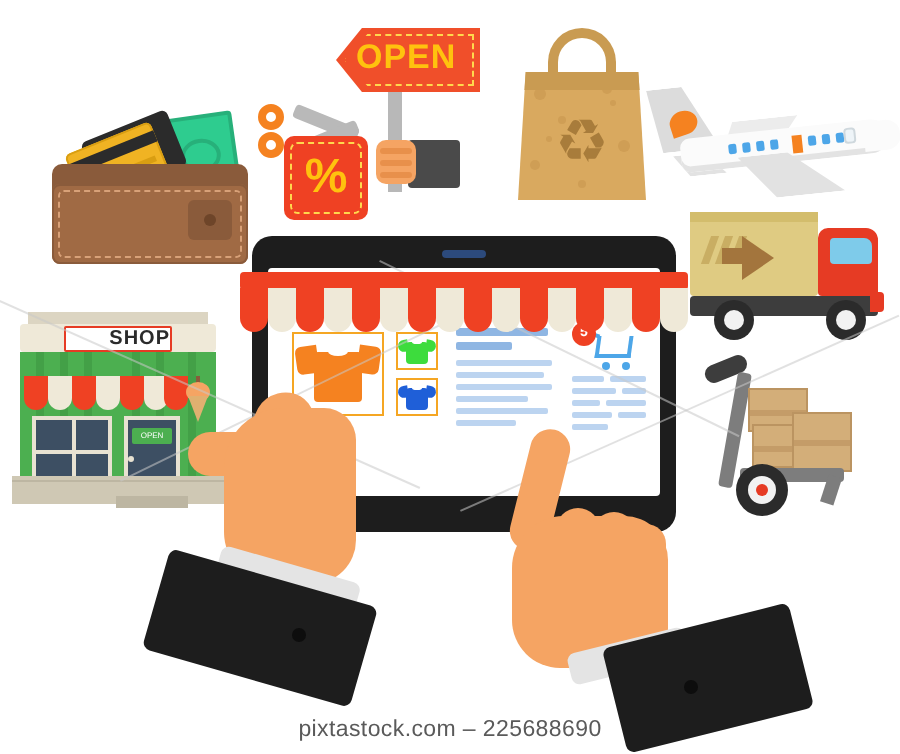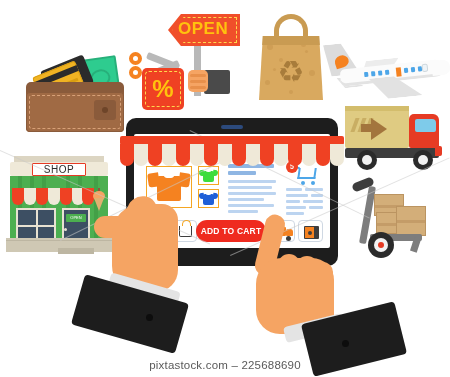--- a/index.html
+++ b/index.html
@@ -251,21 +251,21 @@
   }
 
   
   #shop-group{ left:6px; top:152px; width:106px; height:108px; }
   .sh-roof{ position:absolute; left:4px; top:10px; width:98px; height:14px; background:#efe9d8; border-radius:2px;}
   .sh-roof-top{ position:absolute; left:8px; top:4px; width:90px; height:7px; background:#dcd5c2;}
   .sh-pill{ position:absolute; top:4px; width:10px; height:8px; background:#cfc8b4; border-radius:2px 2px 0 0;}
   .sh-sign{
     position:absolute; left:26px; top:11px; width:54px; height:13px;
     background:#ffffff; border:1.5px solid #e63b24; border-radius:1px;
-    color:#2b2b2b; font-size:10px; font-weight:normal; text-align:center; line-height:11px;
+    color:#2b2b2b; font-size:10px; font-weight:bold; text-align:right; line-height:11px;
     letter-spacing:0.5px;
   }
   .sh-body{ position:absolute; left:4px; top:24px; width:98px; height:62px; background:#4caf50;}
   .sh-stripe{ position:absolute; top:24px; width:4px; height:62px; background:#43a047;}
   .sh-awning{ position:absolute; left:6px; top:36px; width:78px; height:17px; }
   .aw-scallop{
     position:absolute; top:0; width:12px; height:17px; border-radius:0 0 6px 6px;
   }
   .sh-window{
     position:absolute; left:10px; top:56px; width:40px; height:34px;
@@ -637,46 +637,20 @@
       <div class="txt-line" style="left:152px;top:78px;width:18px;height:3px;"></div>
 
       <div class="cart-icon">
         <div class="cart-bar"></div>
         <div class="cart-basket"></div>
         <div class="cart-w" style="left:11px;"></div>
         <div class="cart-w" style="left:21px;"></div>
         <div class="cart-badge">5</div>
       </div>
 
-      <div class="bottom-row">
-        <div class="sq-btn" style="left:10px;">
-          <div class="mini-card">
-              <div class="s"></div>
-              <div class="b"></div>
-            </div>
-        </div>
-        <div class="sq-btn" style="left:38px;">
-          <div class="mini-basket">
-              <div class="h"></div>
-            </div>
-        </div>
-        <div class="add-cart-btn">ADD TO CART</div>
-        <div class="sq-btn" style="left:136px;">
-          <div class="mini-truck-box"></div>
-            <div class="mini-truck-cab"></div>
-          <div class="mini-truck-w" style="left:5px;"></div>
-          <div class="mini-truck-w" style="left:15px;"></div>
-        </div>
-        <div class="sq-btn" style="left:164px;">
-          <div class="mini-safe">
-              <div class="f"></div>
-              <div class="k"></div>
-            </div>
-        </div>
-      </div>
 
     </div>
   </div>
 
   <div class="abs" id="awning">
     <div id="awning-top"></div>
     <div class="aw2" style="left:0px;background:#ef4123;"></div>
     <div class="aw2" style="left:14px;background:#efe9d8;"></div>
     <div class="aw2" style="left:28px;background:#ef4123;"></div>
     <div class="aw2" style="left:42px;background:#efe9d8;"></div>

